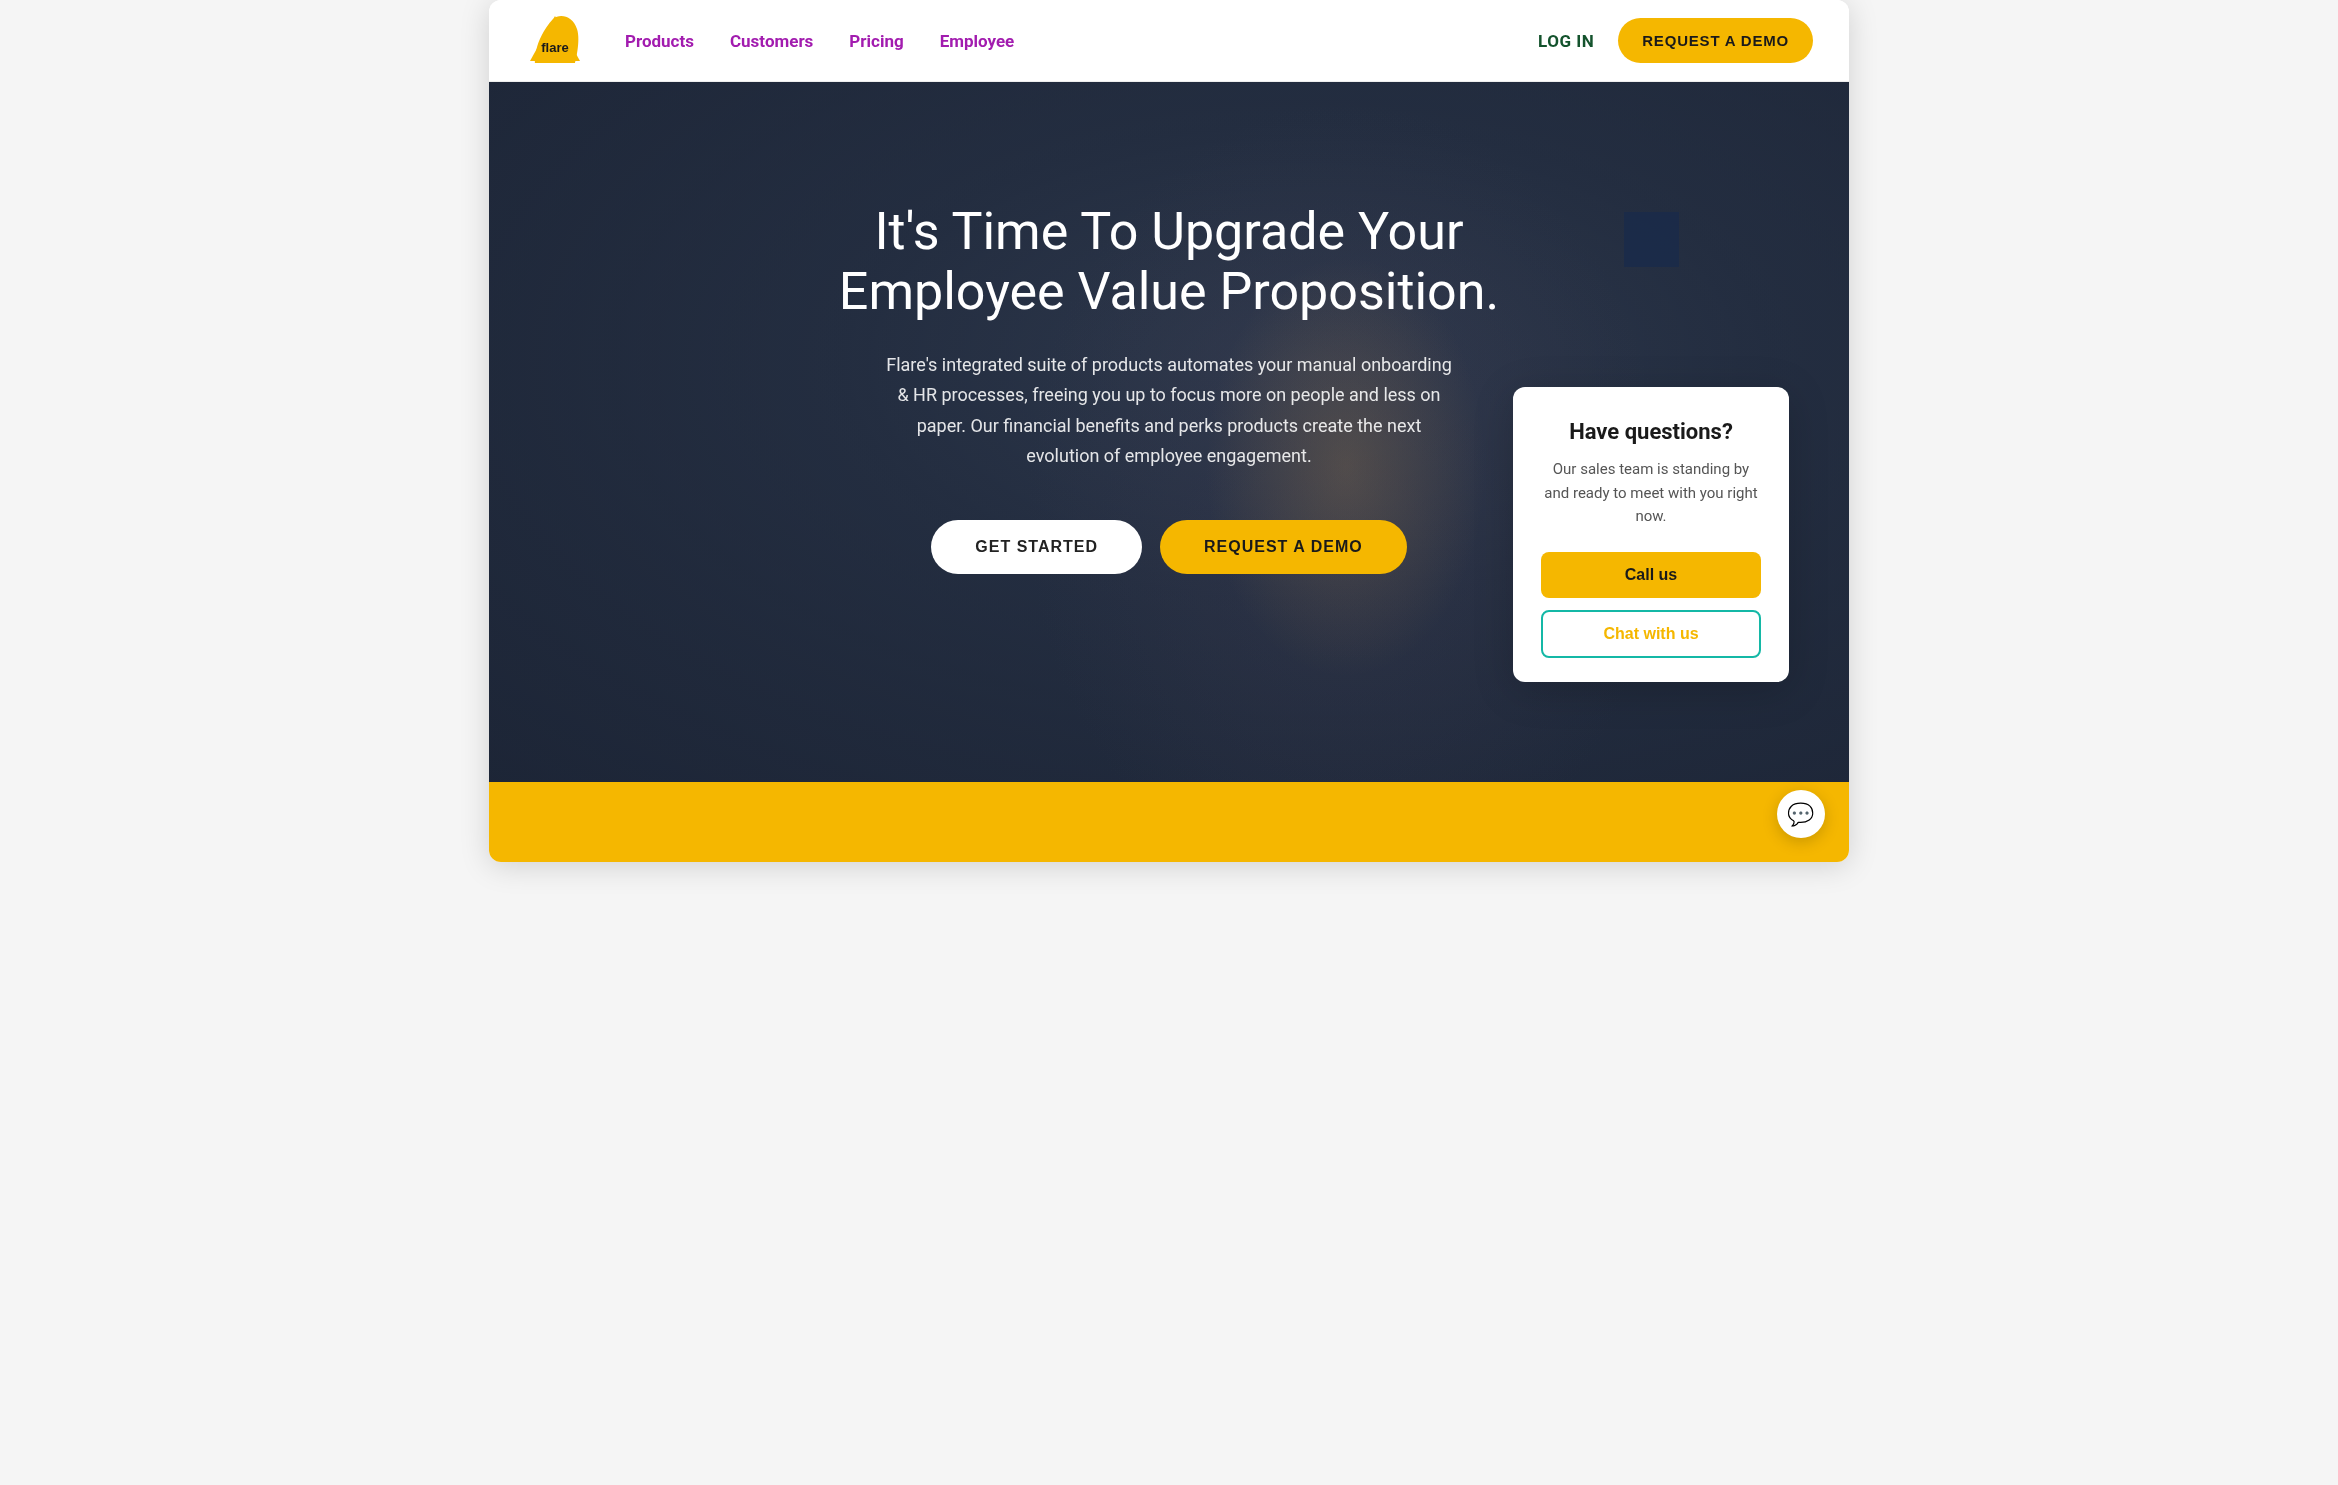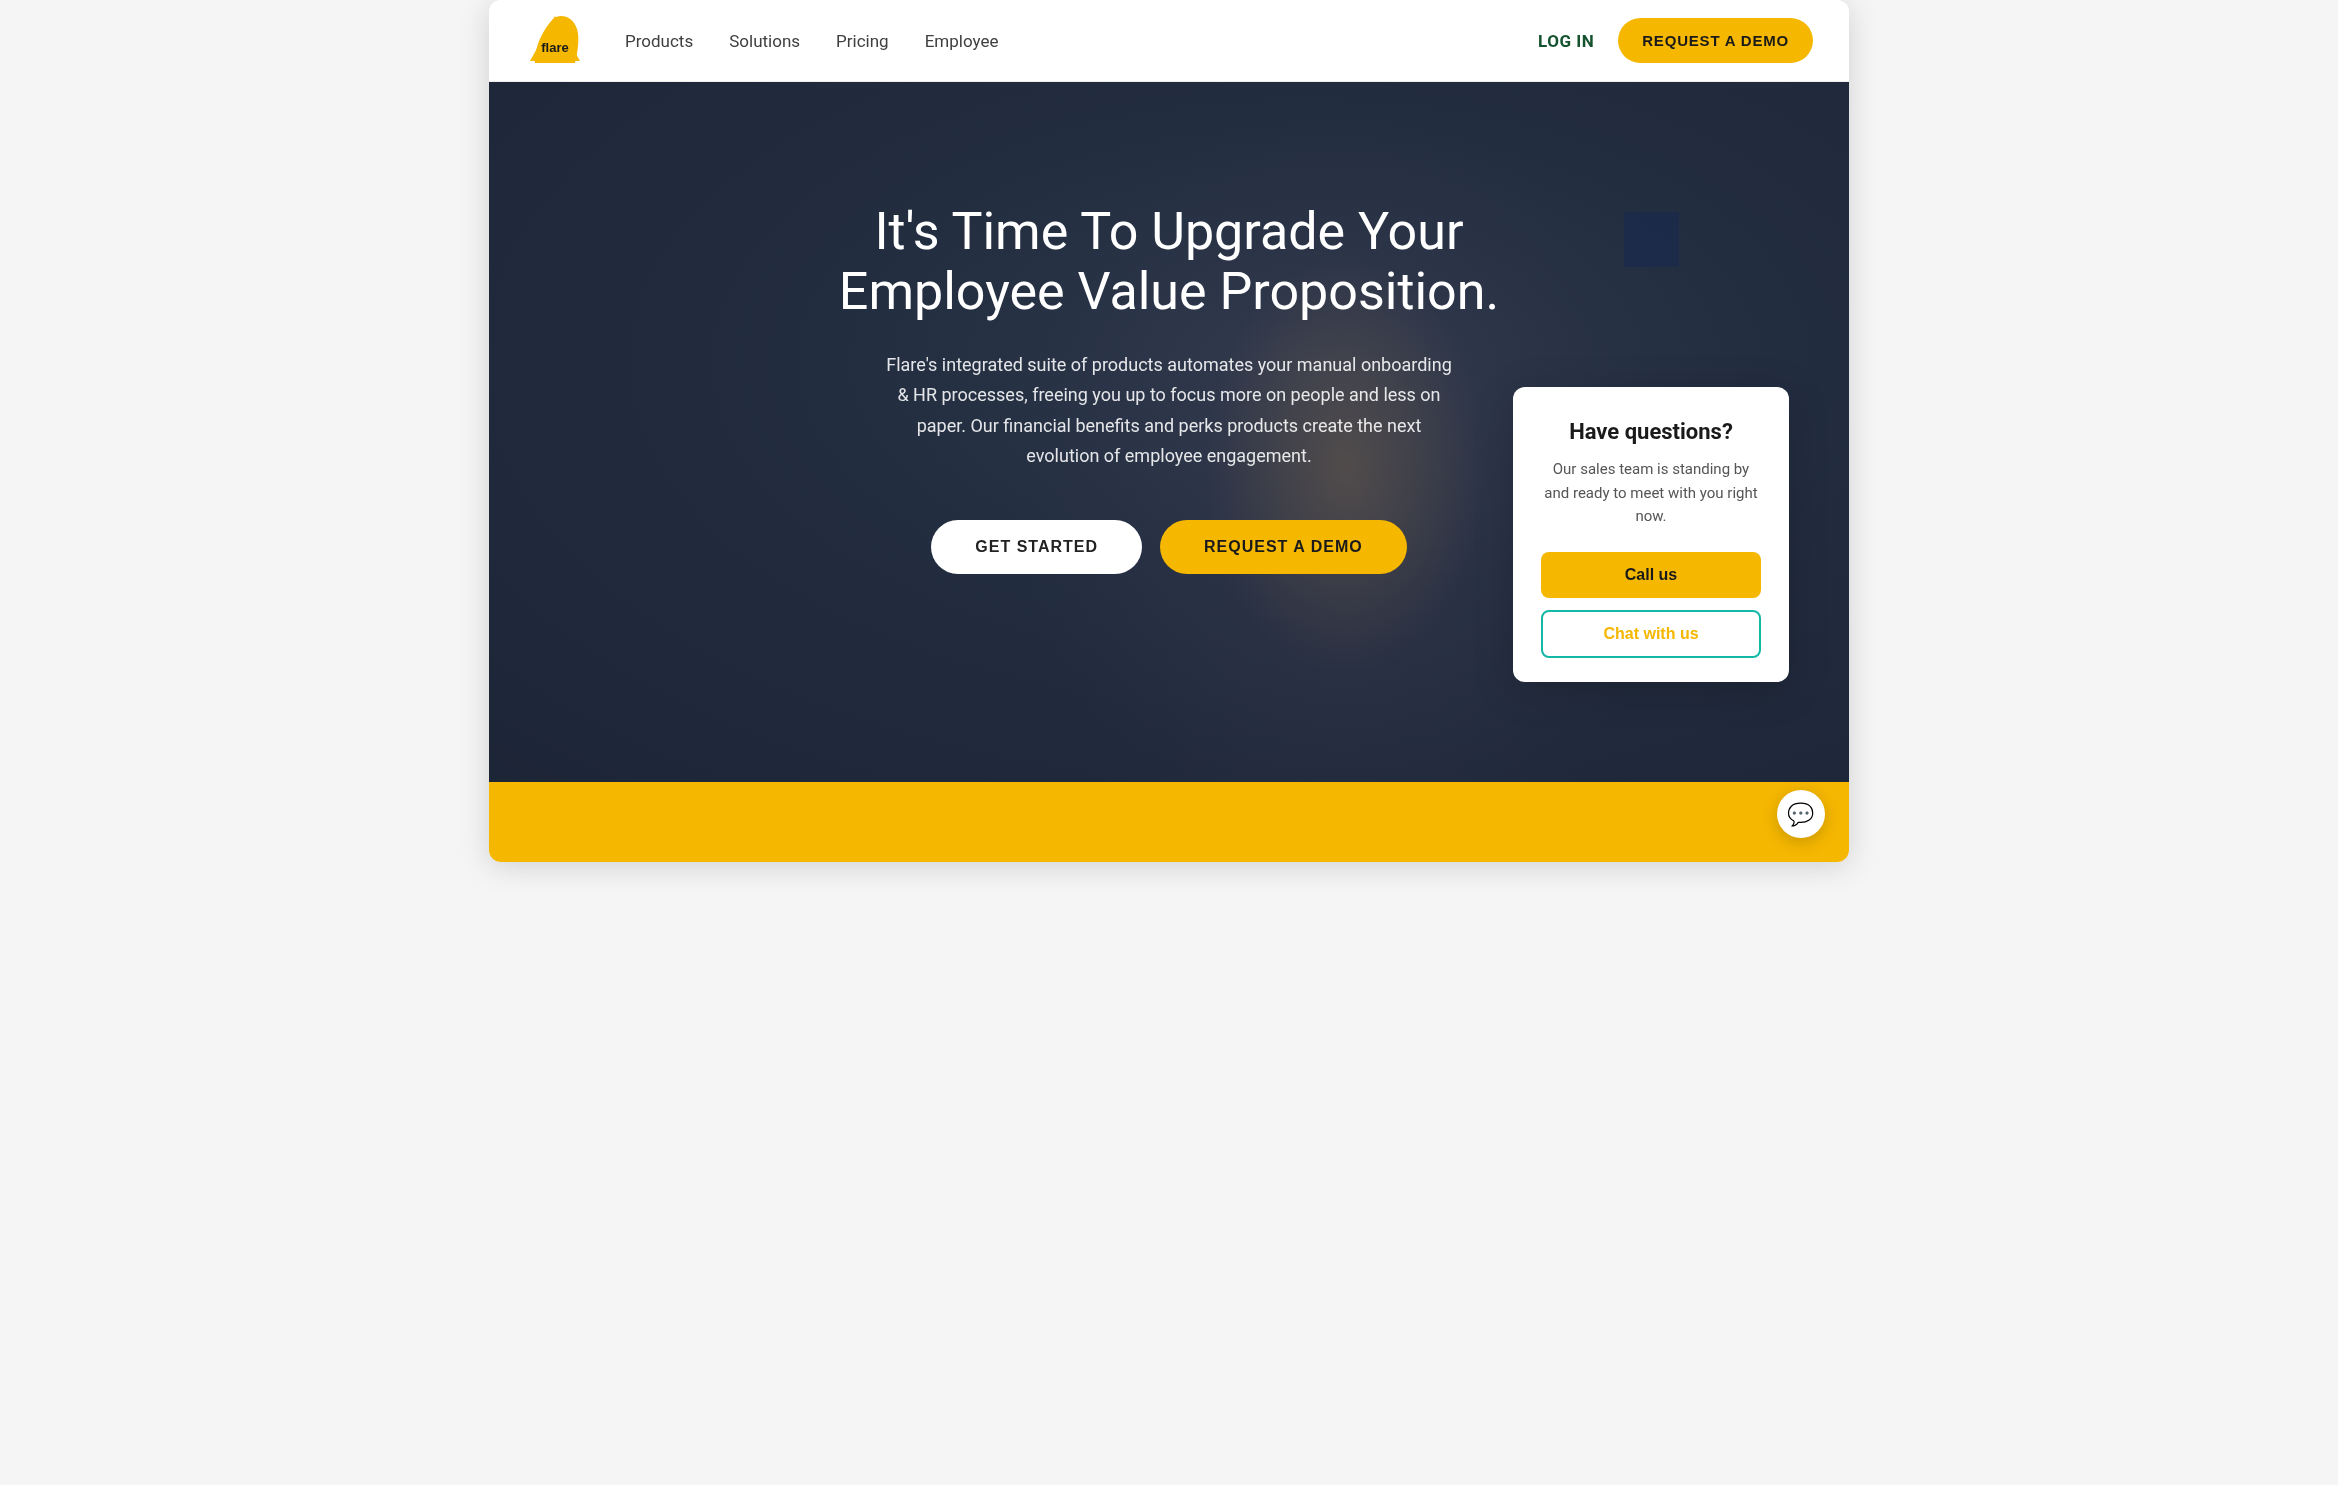--- a/index.html
+++ b/index.html
@@ -50,23 +50,23 @@
 
     .nav-links {
       display: flex;
       align-items: center;
       gap: 36px;
       flex: 1;
     }
 
     .nav-link {
       font-size: 17px;
-      color: #404040;
+      color: #a21caf;
       text-decoration: none;
-      font-weight: 400;
+      font-weight: 700;
       cursor: pointer;
     }
 
     .nav-right {
       display: flex;
       align-items: center;
       gap: 24px;
     }
 
     .login-btn {
@@ -283,21 +283,21 @@
       <svg class="logo-shape" viewBox="0 0 60 60" xmlns="http://www.w3.org/2000/svg">
         <polygon points="5,50 30,5 55,50" fill="#F5B700" rx="4"></polygon>
 
         <path d="M10,52 C10,52 8,30 28,8 C35,2 48,5 52,18 C56,30 50,52 50,52 Z" fill="#F5B700"></path>
         <text x="50%" y="62%" dominant-baseline="middle" text-anchor="middle" font-size="13" font-weight="900" fill="#1a1a1a" font-family="sans-serif">flare</text>
       </svg>
     </div>
 
     <div class="nav-links">
       <a class="nav-link">Products</a>
-      <a class="nav-link">Solutions</a>
+      <a class="nav-link">Customers</a>
       <a class="nav-link">Pricing</a>
       <a class="nav-link">Employee</a>
     </div>
 
     <div class="nav-right">
       <span class="login-btn">LOG IN</span>
       <button class="request-demo-btn">REQUEST A DEMO</button>
     </div>
   </nav>
 

